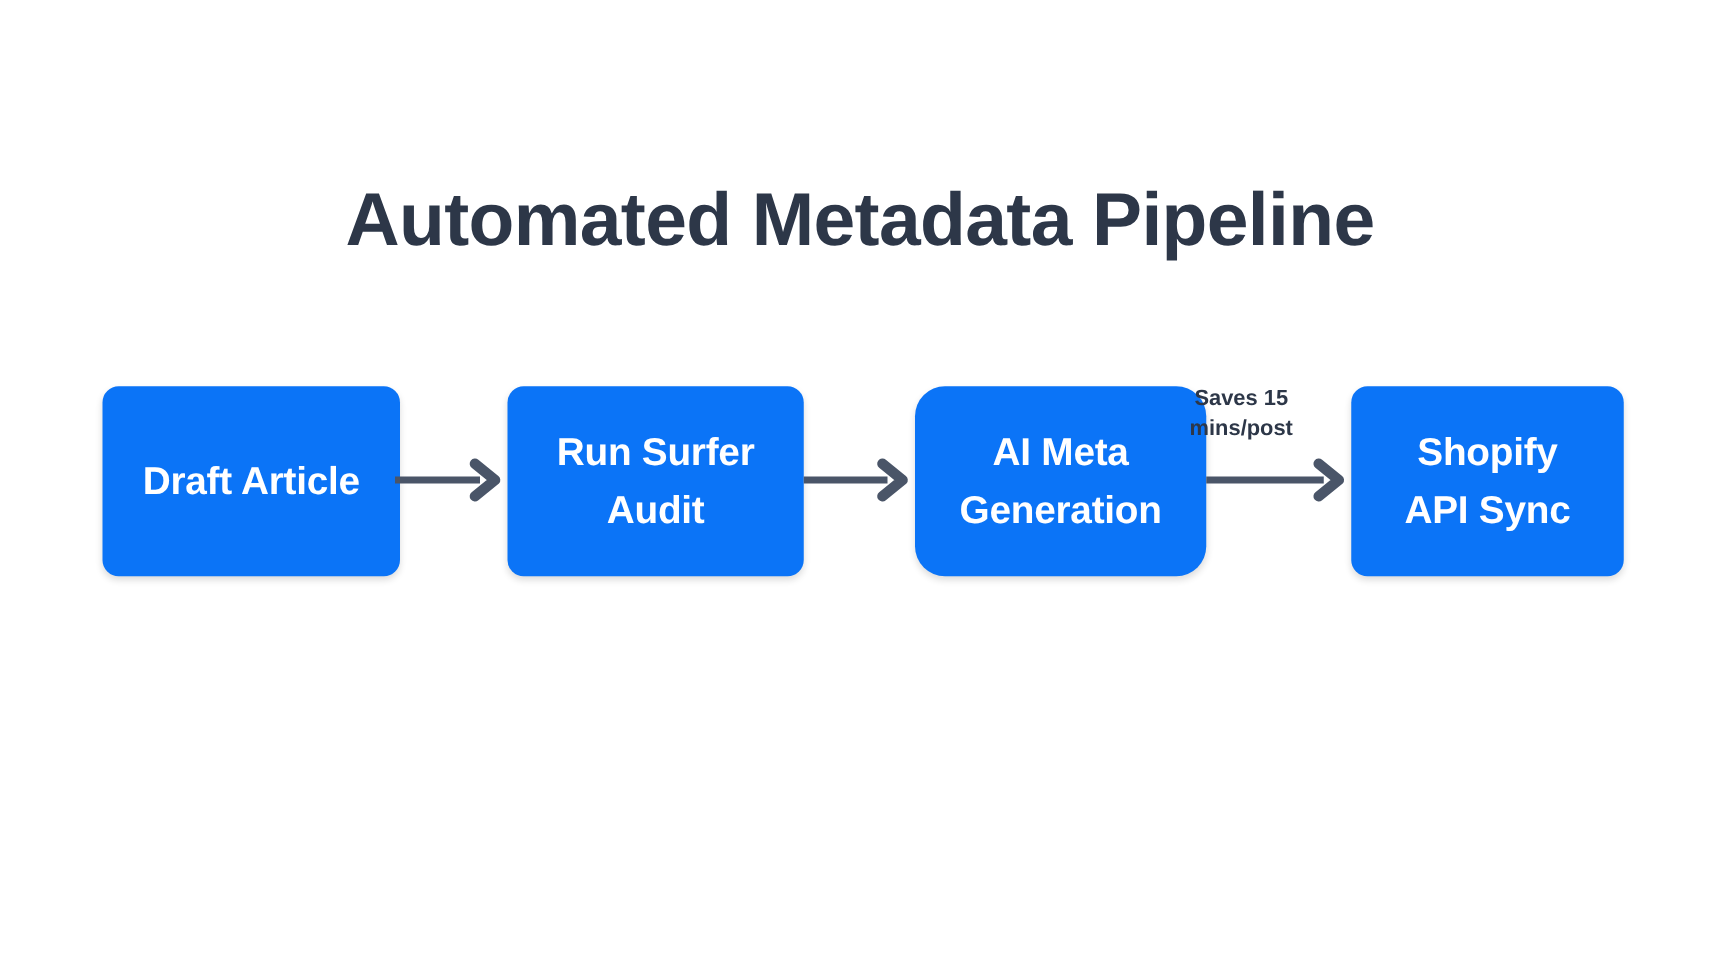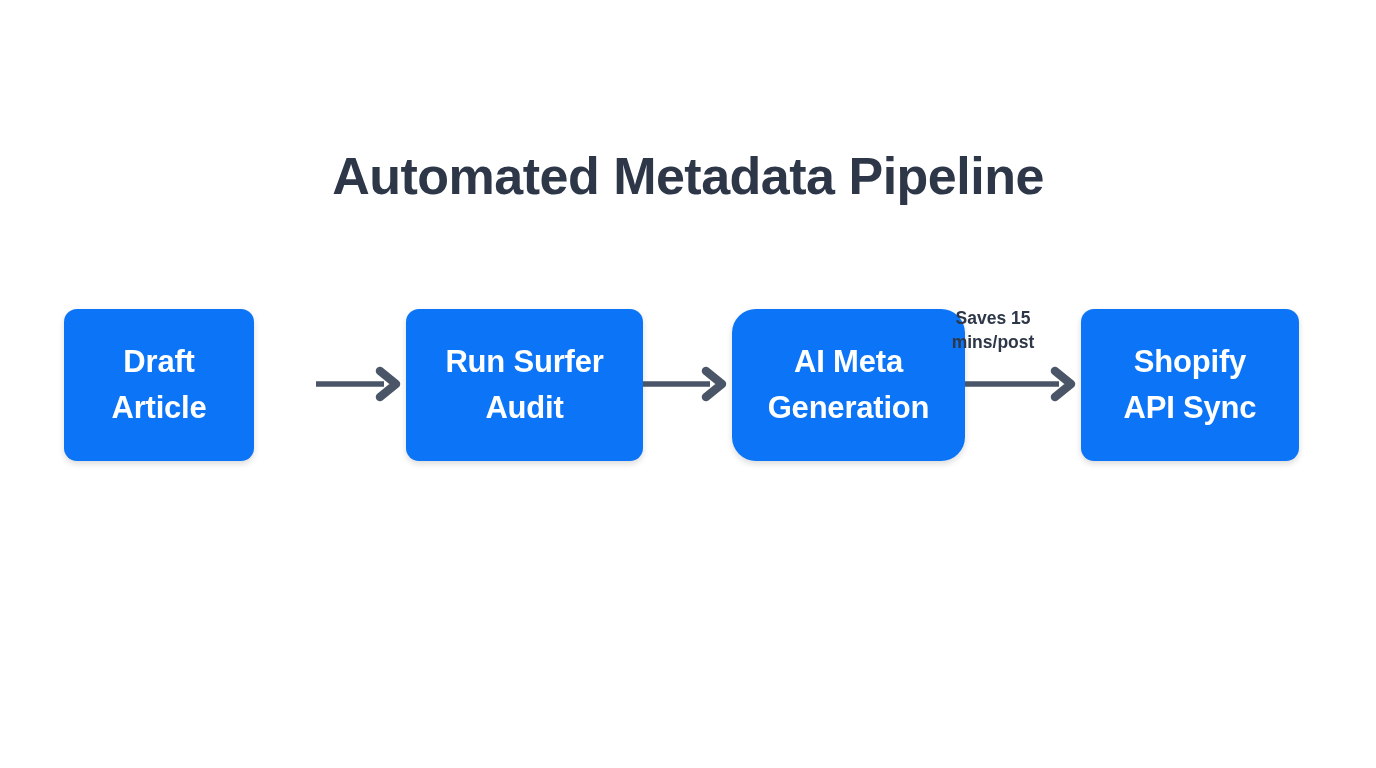--- a/index.html
+++ b/index.html
@@ -21,21 +21,21 @@
     height: 768px;
   }
 
   
   .diagram-title {
     position: absolute;
     left: 0;
     top: 141px;
     width: 1376px;
     text-align: center;
-    font-size: 52px;
+    font-size: 60px;
     font-weight: bold;
     color: #2d3748;
     letter-spacing: -0.5px;
     line-height: 70px;
     white-space: nowrap;
   }
 
   
   .node {
     position: absolute;
@@ -53,21 +53,21 @@
   .node-label {
     color: #ffffff;
     font-size: 31px;
     font-weight: bold;
     line-height: 46px;
     text-align: center;
     letter-spacing: -0.2px;
     white-space: pre-line;
   }
 
-  .node-1 { left: 64px;   width: 190px; }
+  .node-1 { left: 82px;   width: 238px; }
   .node-2 { left: 406px;  width: 237px; }
   .node-3 { left: 732px;  width: 233px; border-radius: 24px; }
   .node-4 { left: 1081px; width: 218px; }
 
   
   .arrow {
     position: absolute;
     top: 369px;
     height: 30px;
   }

